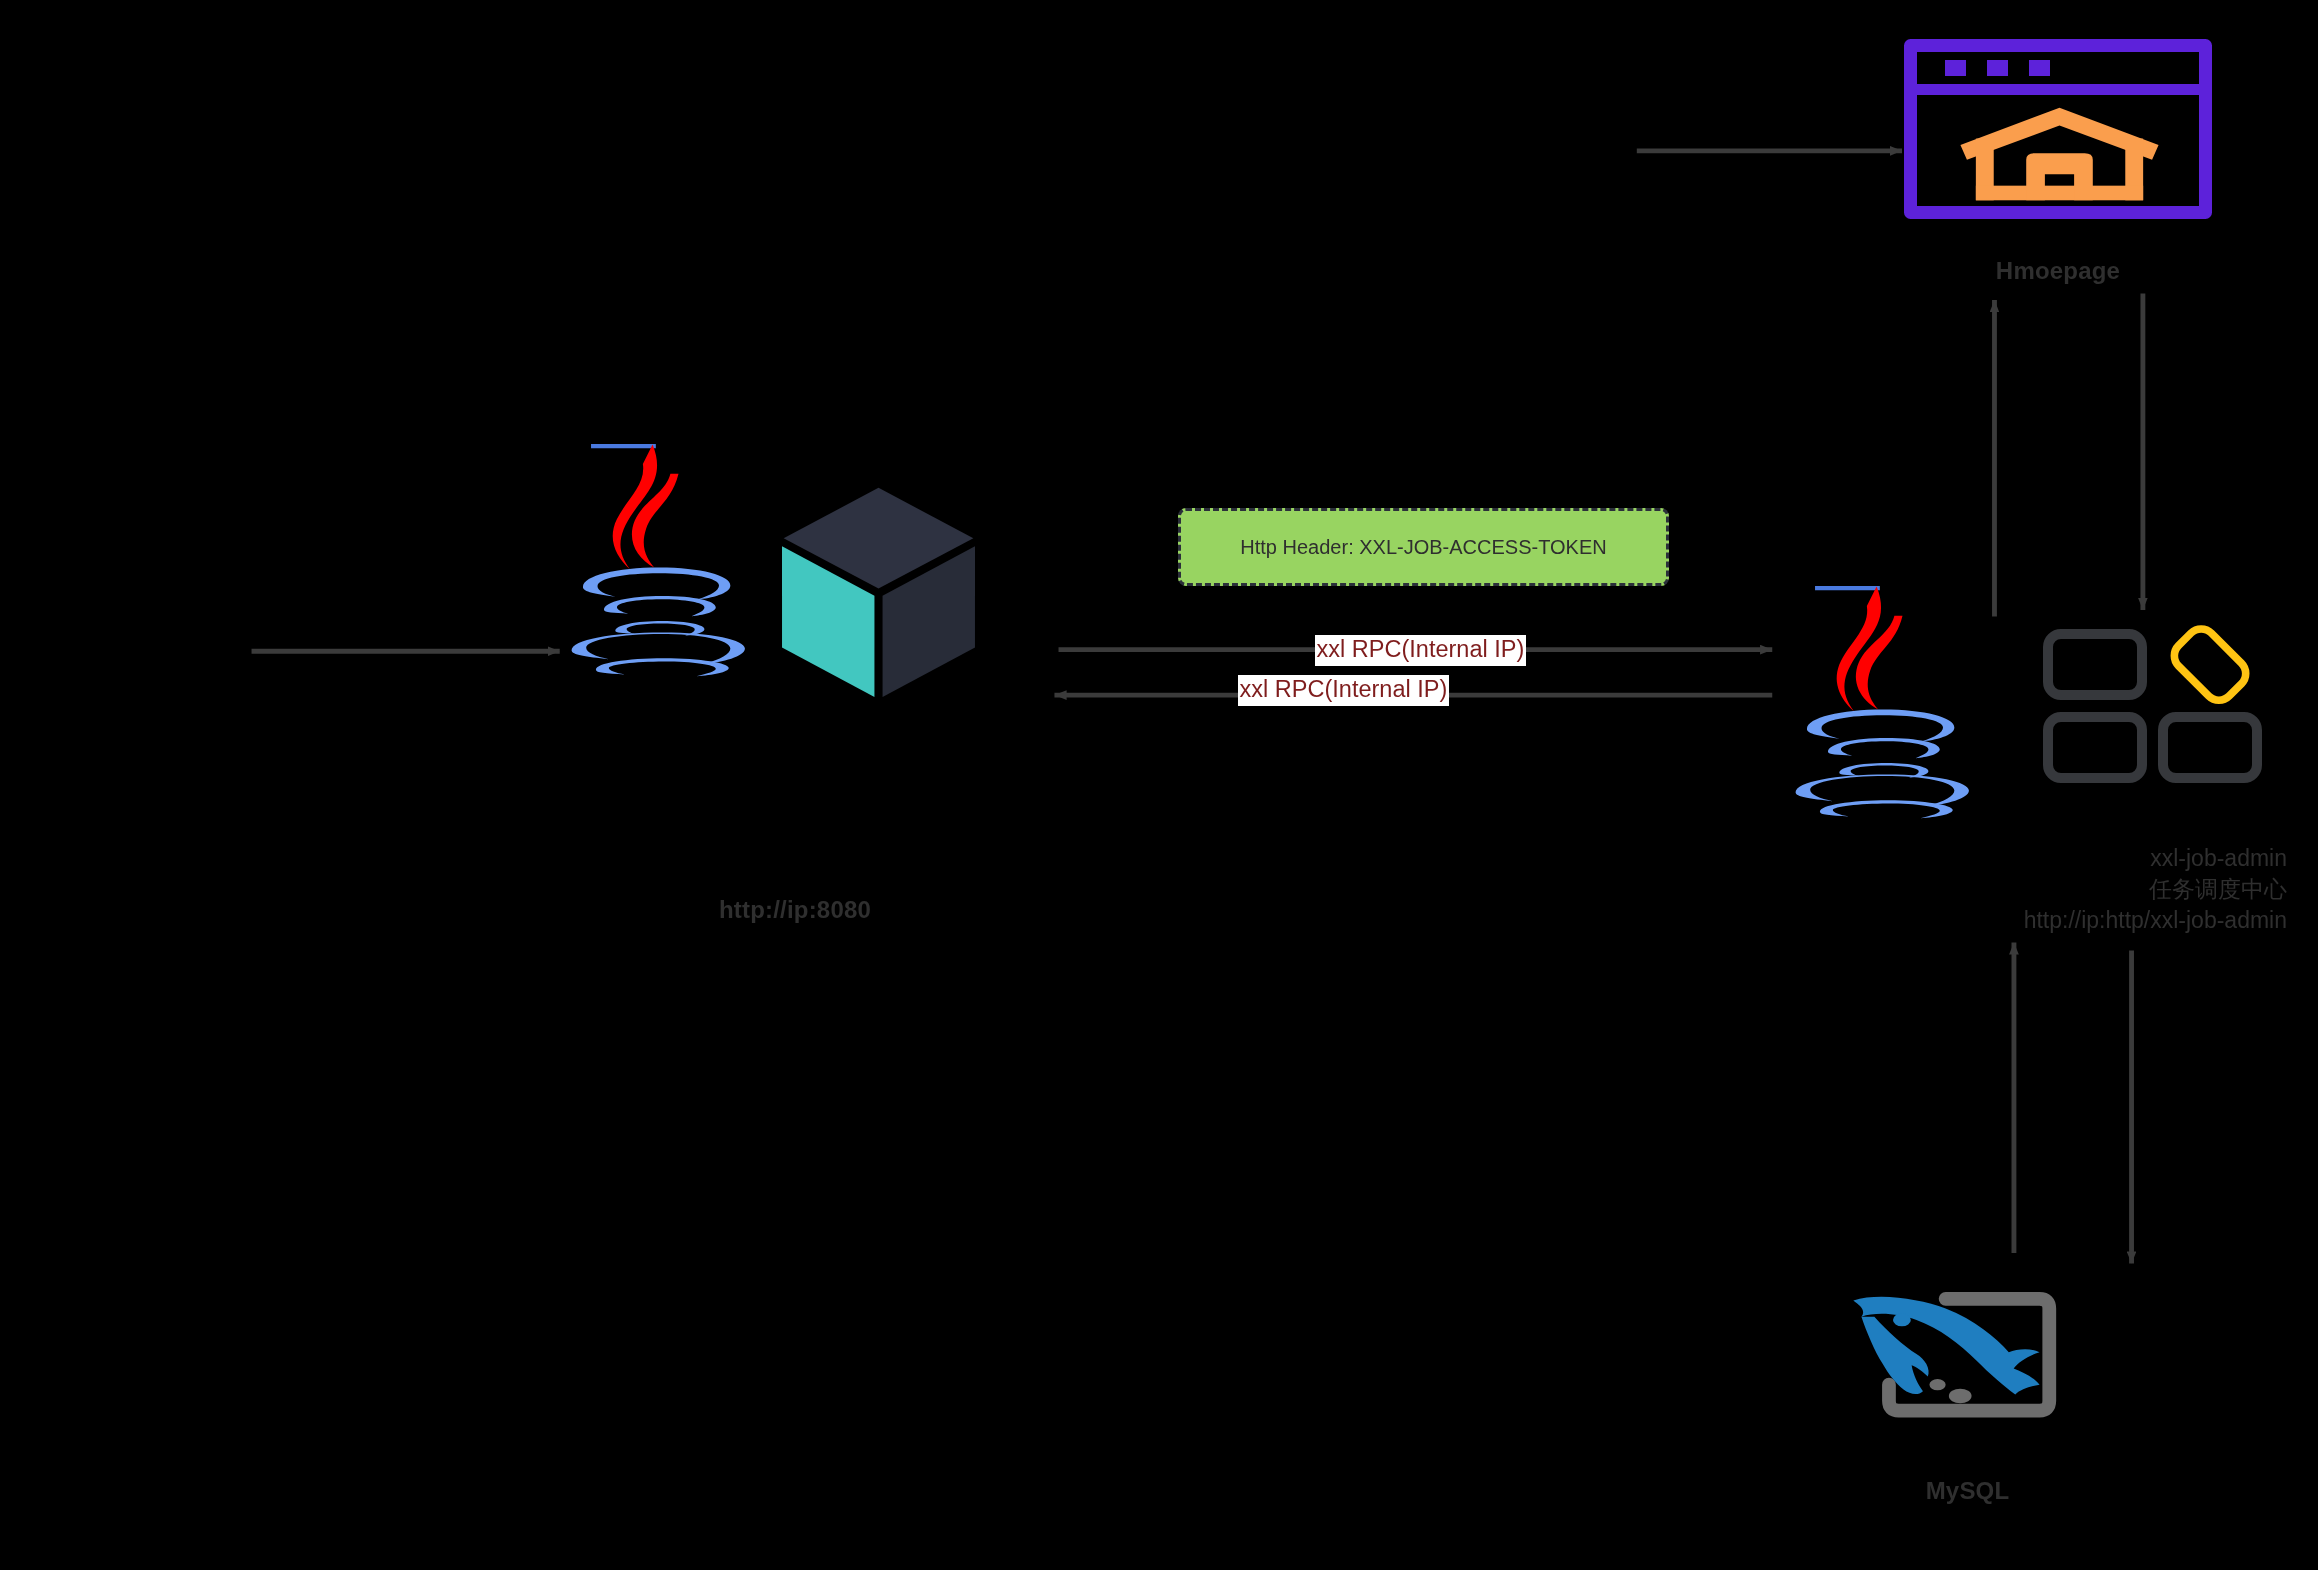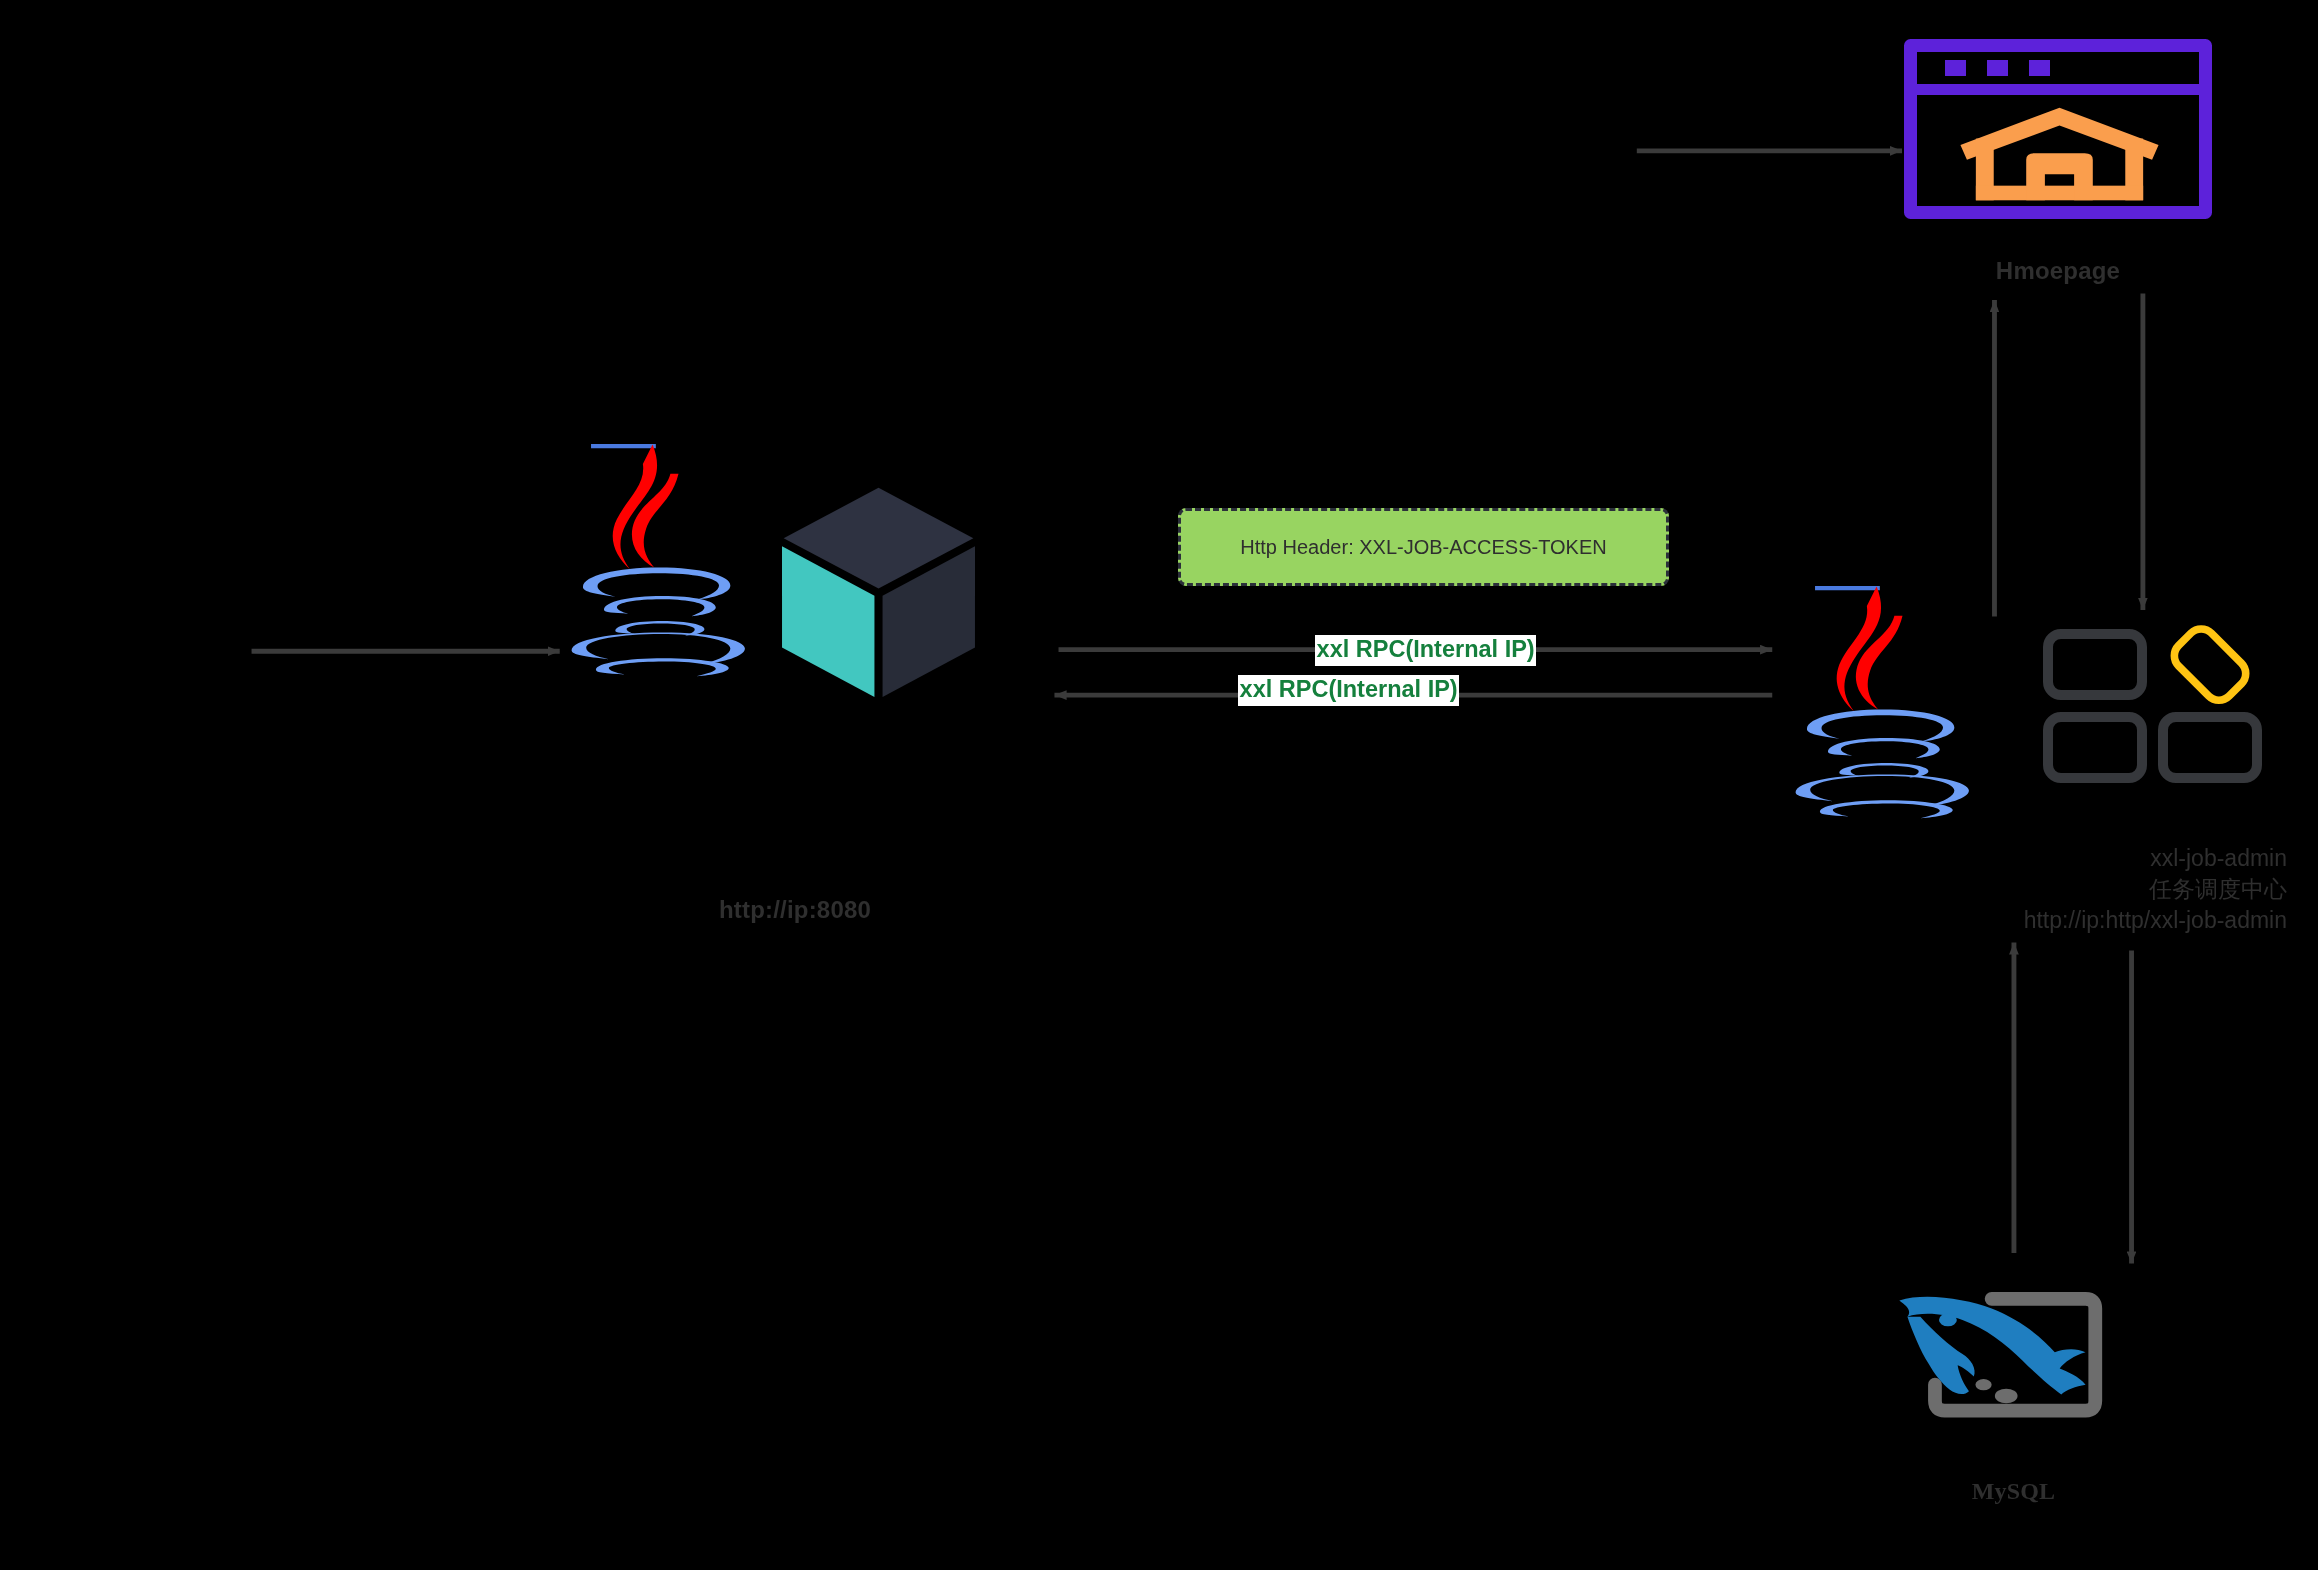--- a/index.html
+++ b/index.html
@@ -66,23 +66,23 @@
     color: #2f2f2f;
     font-size: 20px;
     font-weight: 400;
     white-space: nowrap;
   }
 
   
   .edge-label {
     position: absolute;
     background: #ffffff;
-    color: #15803d;
+    color: #7f1d1d;
     font-size: 23.5px;
-    font-weight: 700;
+    font-weight: 400;
     padding: 2.4px 1.6px;
     white-space: nowrap;
     line-height: 1.1;
   }
 
   
   .browser {
     position: absolute;
     box-sizing: border-box;
     border: 13px solid #5d22da;
@@ -286,21 +286,21 @@
         <rect x="206" y="40" width="22" height="76" fill="#fa9e4d"></rect>
         <rect x="22" y="98" width="206" height="18" fill="#fa9e4d"></rect>
         <path d="M84,116 L84,66 Q84,58 94,58 L156,58 Q166,58 166,66 L166,116
                  L143,116 L143,84 L107,84 L107,116 Z" fill="#fa9e4d"></path>
       </svg>
     </div>
 
     <div class="caption" style="left:0; top:188px; width:308px;">Hmoepage</div>
   </div>
 
-  <div class="node" style="left:1888px; top:1281px; width:268px; height:219px;font-family:Liberation Serif, serif;">
+  <div class="node" style="left:1842px; top:1281px; width:268px; height:219px;">
 
     <svg width="251" height="162" viewBox="0 0 310 200" style="position:absolute; left:0; top:0;" xmlns="http://www.w3.org/2000/svg">
 
       <path d="M128,22 L244,22 Q256,22 256,34 L256,148 Q256,160 244,160
                L70,160 Q58,160 58,148 L58,128" fill="none" stroke="#6d6d6d" stroke-width="17" stroke-linecap="round" stroke-linejoin="round"></path>
 
       <path d="M14,24 C46,14 96,22 128,34 C164,48 190,70 206,88
                C216,84 232,82 244,88 C230,92 218,100 212,108
                C222,112 236,118 244,128 C232,130 220,134 214,140
                C200,130 182,114 166,98 C146,78 120,58 92,48

